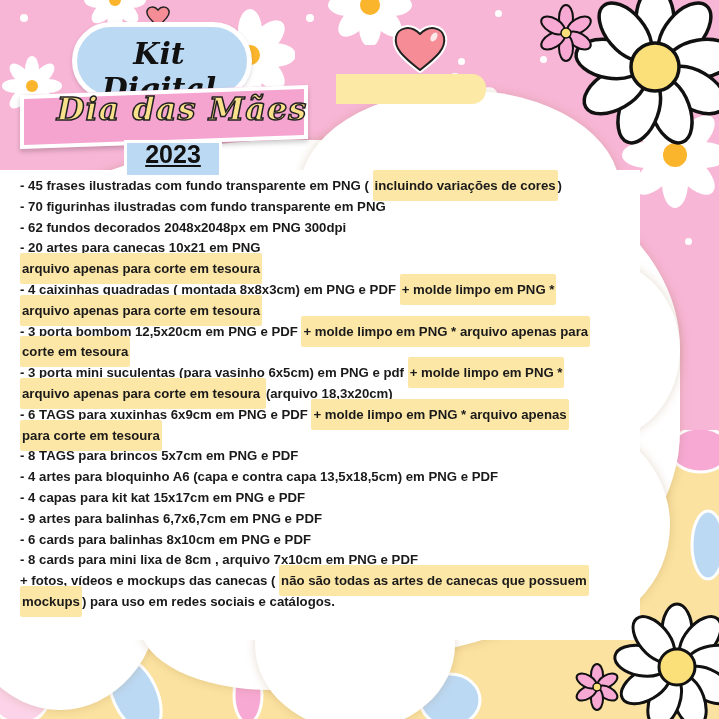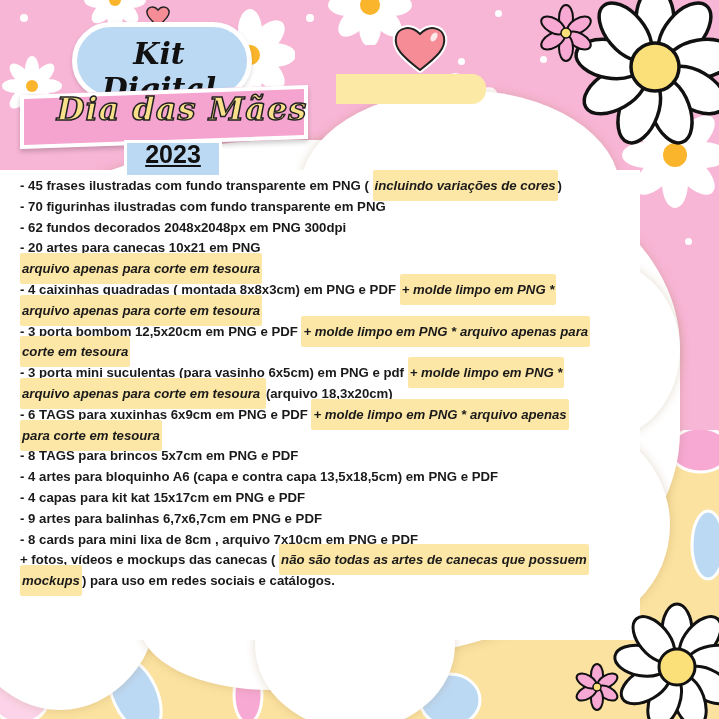--- a/index.html
+++ b/index.html
@@ -4,21 +4,21 @@
 <style>
   html,body{margin:0;padding:0;}
   body{width:719px;height:719px;overflow:hidden;position:relative;background:#f8b6d6;font-family:"Liberation Sans",sans-serif;}
   .bg-yellow{position:absolute;left:0;top:440px;width:719px;height:279px;background:#fbe2a0;}
   .dot{position:absolute;border-radius:50%;background:#fff;}
   .cloud-part{position:absolute;background:#fff;border-radius:50%;box-shadow:0 0 10px rgba(150,110,60,0.25);}
   .cloud-cover{position:absolute;background:#fff;}
   .daisy{position:absolute;}
   .text-area{position:absolute;left:20px;top:176px;width:640px;font-size:13.2px;font-weight:bold;color:#1a1a1a;line-height:20.8px;z-index:5;}
   .line{white-space:nowrap;}
-  .hl{background:#fde7a6;padding:8px 2px;border-radius:2px;font-style:italic;}
+  .hl{background:#fde7a6;padding:8px 2px;border-radius:2px;}
   .title-wrap{position:absolute;left:14px;top:6px;width:290px;height:170px;z-index:4;}
   .kit-cloud{position:absolute;left:58px;top:16px;width:170px;height:68px;background:#bcd9f4;border:5px solid #fff;border-radius:40px;box-shadow:0 2px 4px rgba(0,0,0,0.15);}
   .kit-text{position:absolute;left:60px;top:30px;width:170px;text-align:center;font-family:"DejaVu Serif",serif;font-size:30px;font-weight:bold;color:#111;font-style:italic;}
   .dia-ribbon{position:absolute;left:6px;top:84px;width:280px;height:46px;background:#f5a3cf;border:4px solid #fff;transform:skewY(-2deg);box-shadow:0 3px 5px rgba(0,0,0,0.2);}
   .dia-text{position:absolute;left:10px;top:84px;width:316px;text-align:center;font-family:"DejaVu Serif",serif;font-size:32px;font-style:italic;font-weight:bold;color:#f9e08a;-webkit-text-stroke:1.5px #222;letter-spacing:1px;}
   .year-ribbon{position:absolute;left:110px;top:134px;width:92px;height:32px;background:#bcd9f4;border:3px solid #fff;}
   .year-text{position:absolute;left:110px;top:134px;width:98px;text-align:center;font-size:25px;font-weight:bold;color:#111;text-decoration:underline;}
   .heart{position:absolute;}
   .yellow-bar{position:absolute;left:336px;top:74px;width:150px;height:30px;background:#fde9a6;border-radius:0 14px 14px 0;z-index:3;}
 </style>
@@ -212,16 +212,17 @@
     <div class="line"><span>- 3 porta bombom 12,5x20cm em PNG e PDF </span><span class="hl">+ molde limpo em PNG * arquivo apenas para</span></div>
     <div class="line"><span class="hl">corte em tesoura</span></div>
     <div class="line"><span>- 3 porta mini suculentas (para vasinho 6x5cm) em PNG e pdf </span><span class="hl">+ molde limpo em PNG *</span></div>
     <div class="line"><span class="hl">arquivo apenas para corte em tesoura </span><span> (arquivo 18,3x20cm)</span></div>
     <div class="line"><span>- 6 TAGS para xuxinhas 6x9cm em PNG e PDF </span><span class="hl">+ molde limpo em PNG * arquivo apenas</span></div>
     <div class="line"><span class="hl">para corte em tesoura </span></div>
     <div class="line"><span>- 8 TAGS para brincos 5x7cm em PNG e PDF</span></div>
     <div class="line"><span>- 4 artes para bloquinho A6 (capa e contra capa 13,5x18,5cm) em PNG e PDF</span></div>
     <div class="line"><span>- 4 capas para kit kat 15x17cm em PNG e PDF</span></div>
     <div class="line"><span>- 9 artes para balinhas 6,7x6,7cm em PNG e PDF</span></div>
+    <div class="line"><span>- 6 cards para balinhas 8x10cm em PNG e PDF</span></div>
     <div class="line"><span>- 8 cards para mini lixa de 8cm , arquivo 7x10cm em PNG e PDF</span></div>
     <div class="line"><span>+ fotos, vídeos e mockups das canecas ( </span><span class="hl">não são todas as artes de canecas que possuem</span></div>
     <div class="line"><span class="hl">mockups</span><span>) para uso em redes sociais e catálogos</span><span>.</span></div>
   </div>
 
 </body></html>

